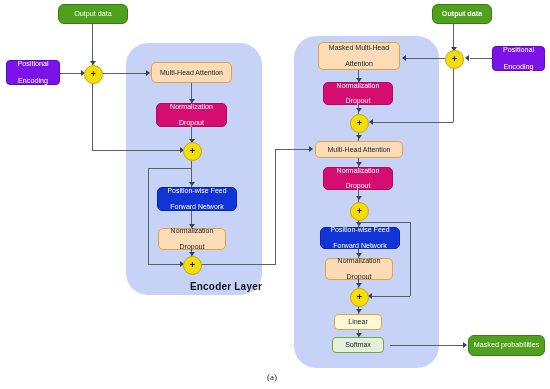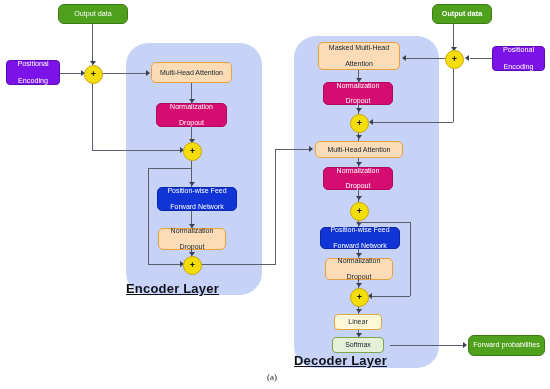--- a/index.html
+++ b/index.html
@@ -1,20 +1,20 @@
 <!DOCTYPE html>
 <html><head>
 <meta charset="utf-8">
 <style>
   html,body{margin:0;padding:0;background:#ffffff;}
   body{font-family:"Liberation Sans", sans-serif;}
   #stage{position:relative;width:550px;height:389px;background:#ffffff;overflow:hidden;}
 
   .panel{position:absolute;background:#c7d2f7;border-radius:22px;}
-  .panel-label{position:absolute;font-size:13px;font-weight:bold;color:#10131c;text-align:left;letter-spacing:.2px;text-decoration:underline;}
+  .panel-label{position:absolute;font-size:10px;font-weight:bold;color:#10131c;text-align:right;letter-spacing:.2px;}
 
   .node{position:absolute;box-sizing:border-box;display:flex;align-items:center;justify-content:center;text-align:center;line-height:1.12;border-radius:5px;}
   .node span{display:block;width:100%;}
 
   .n-green{background:#4fa01c;border:1px solid #3c7a14;color:#ffffff;font-size:7.2px;border-radius:6px;}
   .n-purple{background:#7b12e8;border:1px solid #5d0bb4;color:#ffffff;font-size:7.2px;border-radius:4px;}
   .n-peach{background:#fbdcb6;border:1px solid #e8a13c;color:#17202c;font-size:7px;border-radius:5px;}
   .n-magenta{background:#d60d70;border:1px solid #b00a5c;color:#ffffff;font-size:7px;border-radius:5px;}
   .n-blue{background:#1034d6;border:1px solid #0b27a6;color:#ffffff;font-size:7px;border-radius:5px;}
   .n-cream{background:#fdf8d8;border:1px solid #e0a83a;color:#17202c;font-size:7px;border-radius:4px;}
@@ -36,21 +36,20 @@
 </style>
 </head>
 <body>
 
 <div id="stage">
 
   <div class="panel" style="left:126px;top:43px;width:136px;height:252px;"></div>
   <div class="panel-label" style="left:126px;top:281px;width:136px;">Encoder Layer</div>
 
   <div class="panel" style="left:294px;top:36px;width:145px;height:332px;"></div>
-  <div class="panel-label" style="left:294px;top:353px;width:145px;">Decoder Layer</div>
 
   <div class="ln lnv" style="left:92px;top:23px;height:42px;"></div>
   <div class="ar ar-d" style="left:89.5px;top:61px;"></div>
 
   <div class="ln lnh" style="left:60px;top:73px;width:24px;"></div>
   <div class="ar ar-r" style="left:81px;top:70px;"></div>
 
   <div class="ln lnh" style="left:101px;top:73px;width:46px;"></div>
   <div class="ar ar-r" style="left:146px;top:70px;"></div>
 
@@ -234,18 +233,18 @@
 
   <div class="node n-cream" style="left:334px;top:314px;width:48px;height:16px;">
     <span>Linear</span>
   </div>
 
   <div class="node n-mint" style="left:332px;top:337px;width:52px;height:16px;">
     <span>Softmax</span>
   </div>
 
   <div class="node n-green" style="left:468px;top:335px;width:77px;height:21px;">
-    <span>Forward probabilities</span>
+    <span>Masked probabilities</span>
   </div>
 
   <div class="caption" style="left:267px;top:372px;">(a)</div>
 
 </div>
 
 </body></html>

